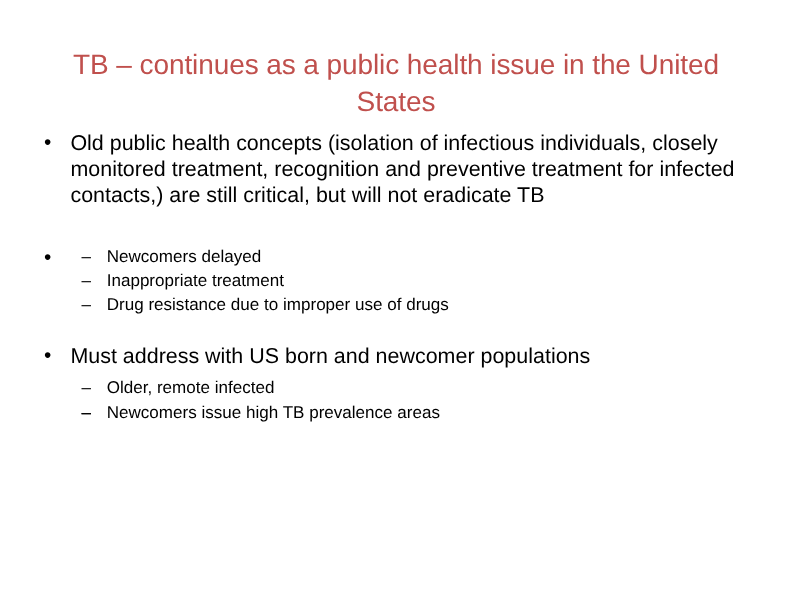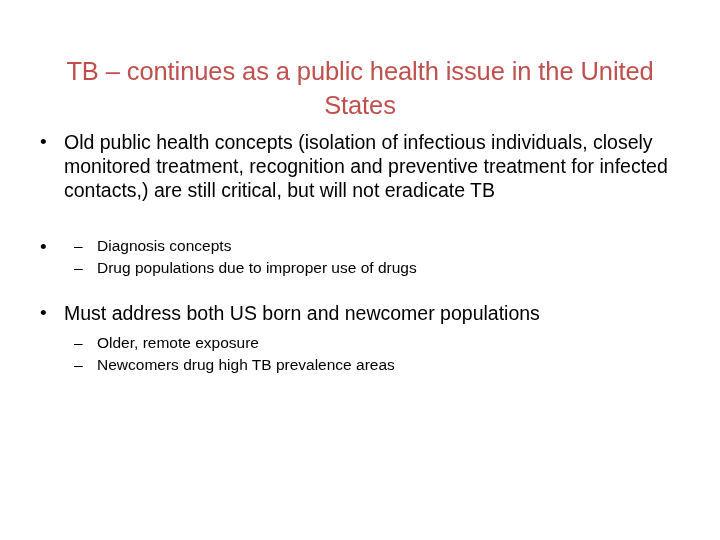--- a/index.html
+++ b/index.html
@@ -11,21 +11,20 @@
     height: 540px;
     background: #ffffff;
     font-family: "Liberation Sans", sans-serif;
     overflow: hidden;
   }
   .slide {
     position: relative;
     width: 720px;
     height: 448px;
     box-sizing: border-box;
-    margin-top: 12px;
   }
   .slide-title {
     position: absolute;
     top: 26px;
     left: 40px;
     width: 640px;
     text-align: center;
     color: #c0504d;
     font-size: 25.5px;
     line-height: 1.32;
@@ -104,48 +103,49 @@
         <span class="para">Old public health concepts (isolation of infectious individuals, closely monitored treatment, recognition and preventive treatment for infected contacts,) are still critical, but will not eradicate TB</span>
       </li>
 
       <li class="spacer-lg"></li>
 
       <li>
         <span class="bullet">•</span>
         <ul class="level2">
           <li>
             <span class="dash">–</span>
-            <span>Diagnosis concepts</span>
+            <span>Newcomers delayed</span>
           </li>
           <li>
             <span class="dash">–</span>
+            <span>Inappropriate treatment</span>
           </li>
           <li>
             <span class="dash">–</span>
-            <span>Drug populations due to improper use of drugs</span>
+            <span>Drug resistance due to improper use of drugs</span>
           </li>
         </ul>
       </li>
 
       <li class="spacer-md"></li>
 
       <li>
         <span class="bullet">•</span>
-        <span class="para"> Must address both US born and newcomer populations</span>
+        <span class="para"> Must address with US born and newcomer populations</span>
         <ul class="level2">
           <li>
             <span class="dash">–</span>
-            <span>Older, remote exposure</span>
+            <span>Older, remote infected</span>
           </li>
           <li>
             <span class="dash">–</span>
           </li>
           <li>
             <span class="dash">–</span>
-            <span>Newcomers drug high TB prevalence areas</span>
+            <span>Newcomers issue high TB prevalence areas</span>
           </li>
         </ul>
       </li>
 
     </ul>
   </div>
 
 </div>
 
 </body></html>

